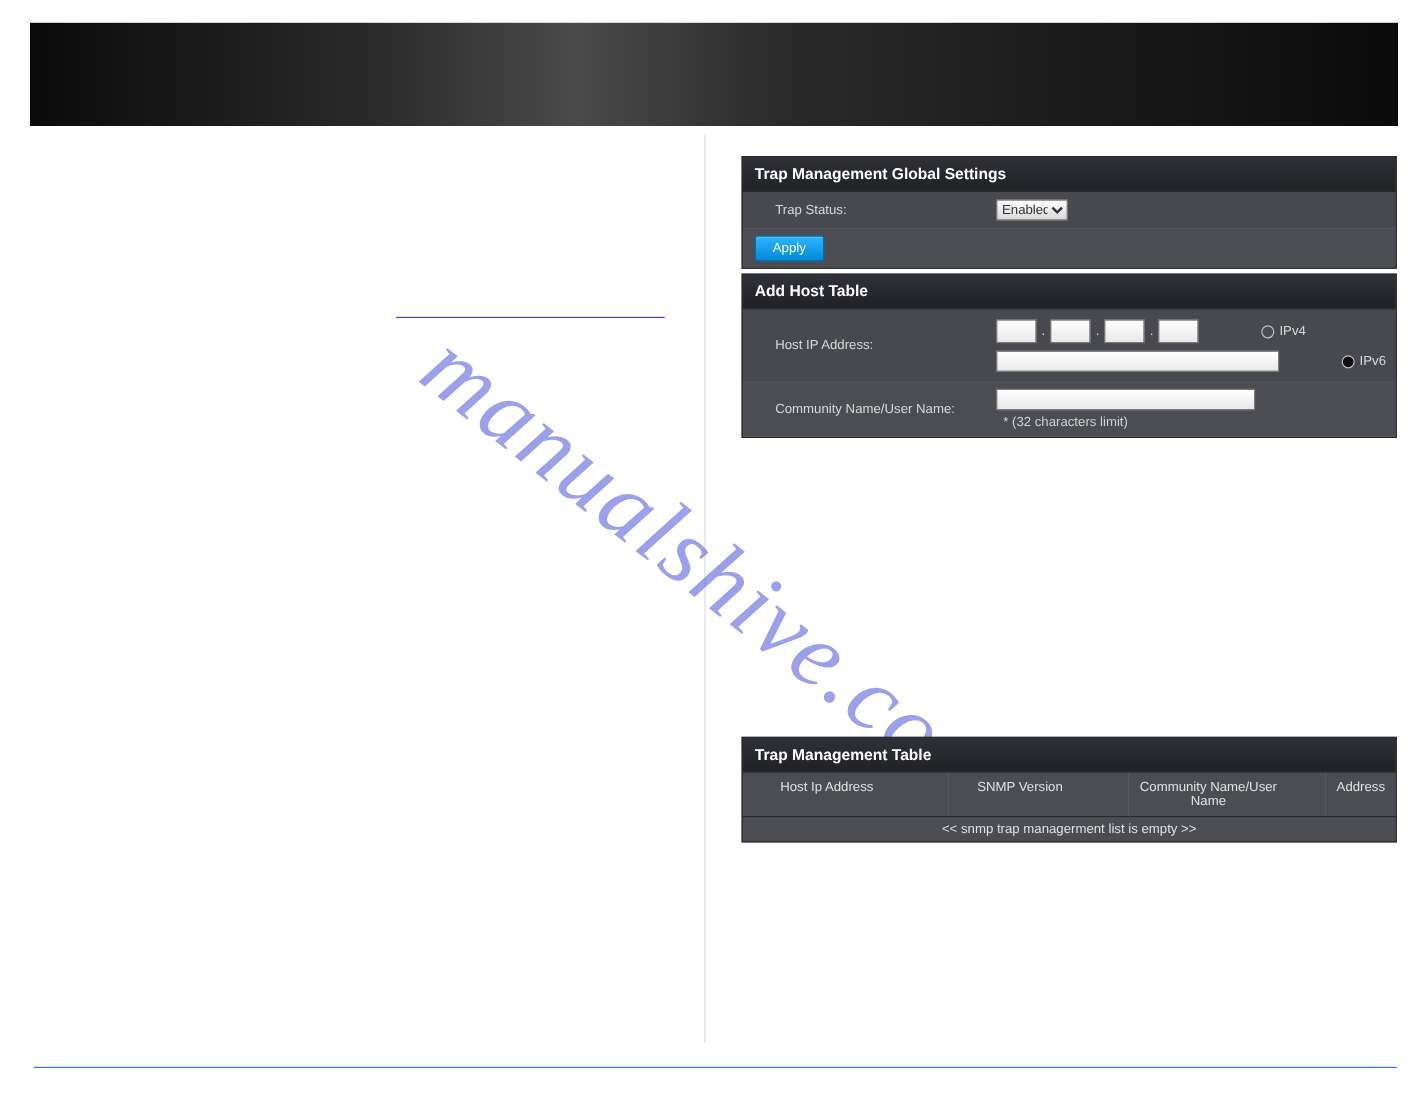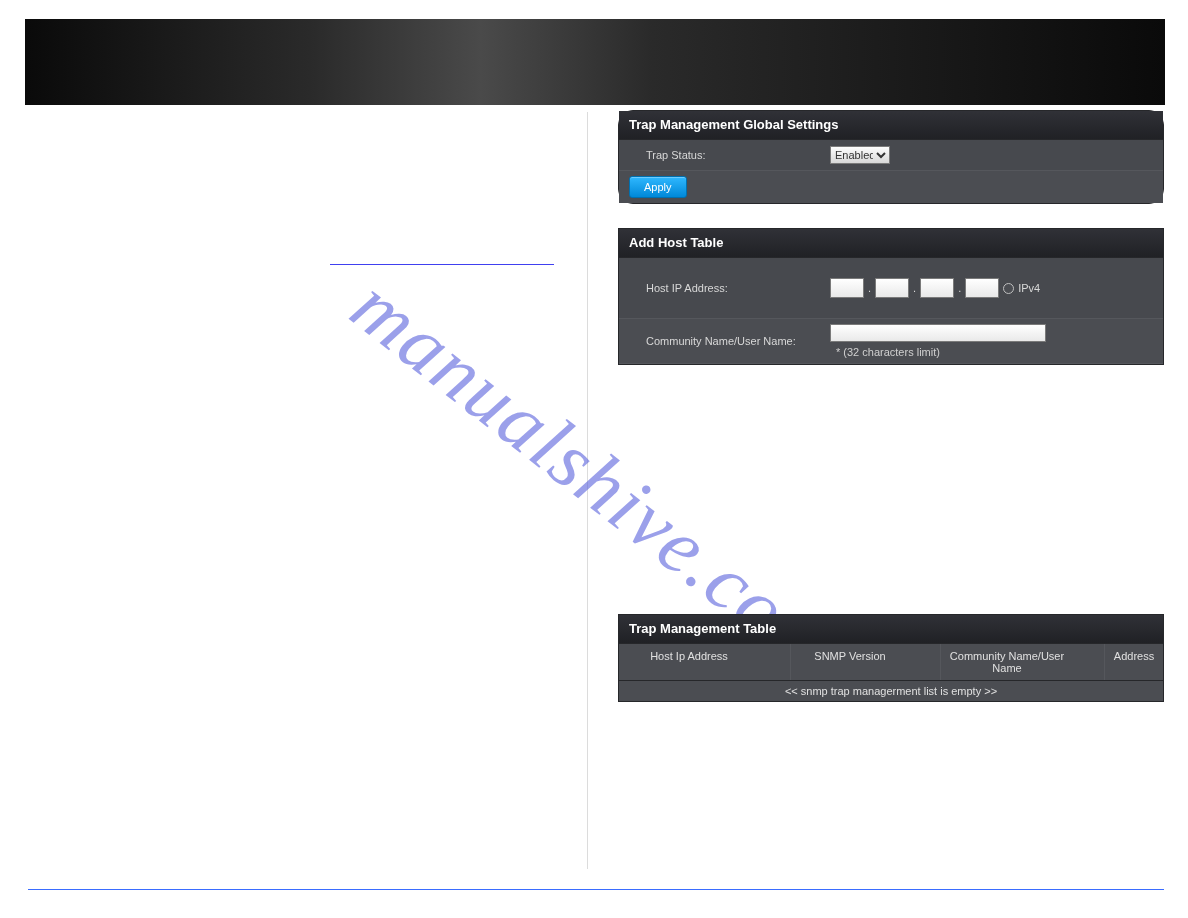--- a/index.html
+++ b/index.html
@@ -149,37 +149,38 @@
     padding: 0 2px;
   }
 
   
   .radio-wrap {
     display: inline-flex;
     align-items: center;
     gap: 4px;
     color: #d8d8d8;
     font-size: 11px;
+    margin-left: 48px;
   }
   .radio-dot {
     width: 11px; height: 11px;
     border: 1px solid #bfbfbf;
     border-radius: 50%;
     background: #4b4d52;
     box-sizing: border-box;
   }
 
   .limit-text {
     color: #d0d0d0;
     font-size: 11px;
     padding-left: 6px;
   }
 
   
-  #panel-global { top: 110px; border-radius: 15px; }
+  #panel-global { top: 130px; }
 
   
   #panel-addhost { top: 228px; }
   #panel-addhost .ip-stack {
     display: flex;
     flex-direction: column;
     gap: 6px;
   }
   #panel-addhost .ip-line {
     display: flex;
@@ -281,20 +282,27 @@
           <input class="octet" style="">
           <span class="dot">.</span>
           <input class="octet" style="">
           <span class="dot">.</span>
           <input class="octet" style="">
           <span class="radio-wrap">
             <span class="radio-dot"></span>
             <span>IPv4</span>
           </span>
         </div>
+        <div class="ip-line">
+          <input class="xlong-input" style="">
+          <span class="radio-wrap">
+            <span class="radio-dot" style="background:#111;"></span>
+            <span>IPv6</span>
+          </span>
+        </div>
       </div>
     </div>
   </div>
 
 
   <div class="panel-row">
     <div class="row-label">Community Name/User Name:</div>
     <div class="row-content">
       <input class="long-input" style="">
       <span class="limit-text">* (32 characters limit)</span>

